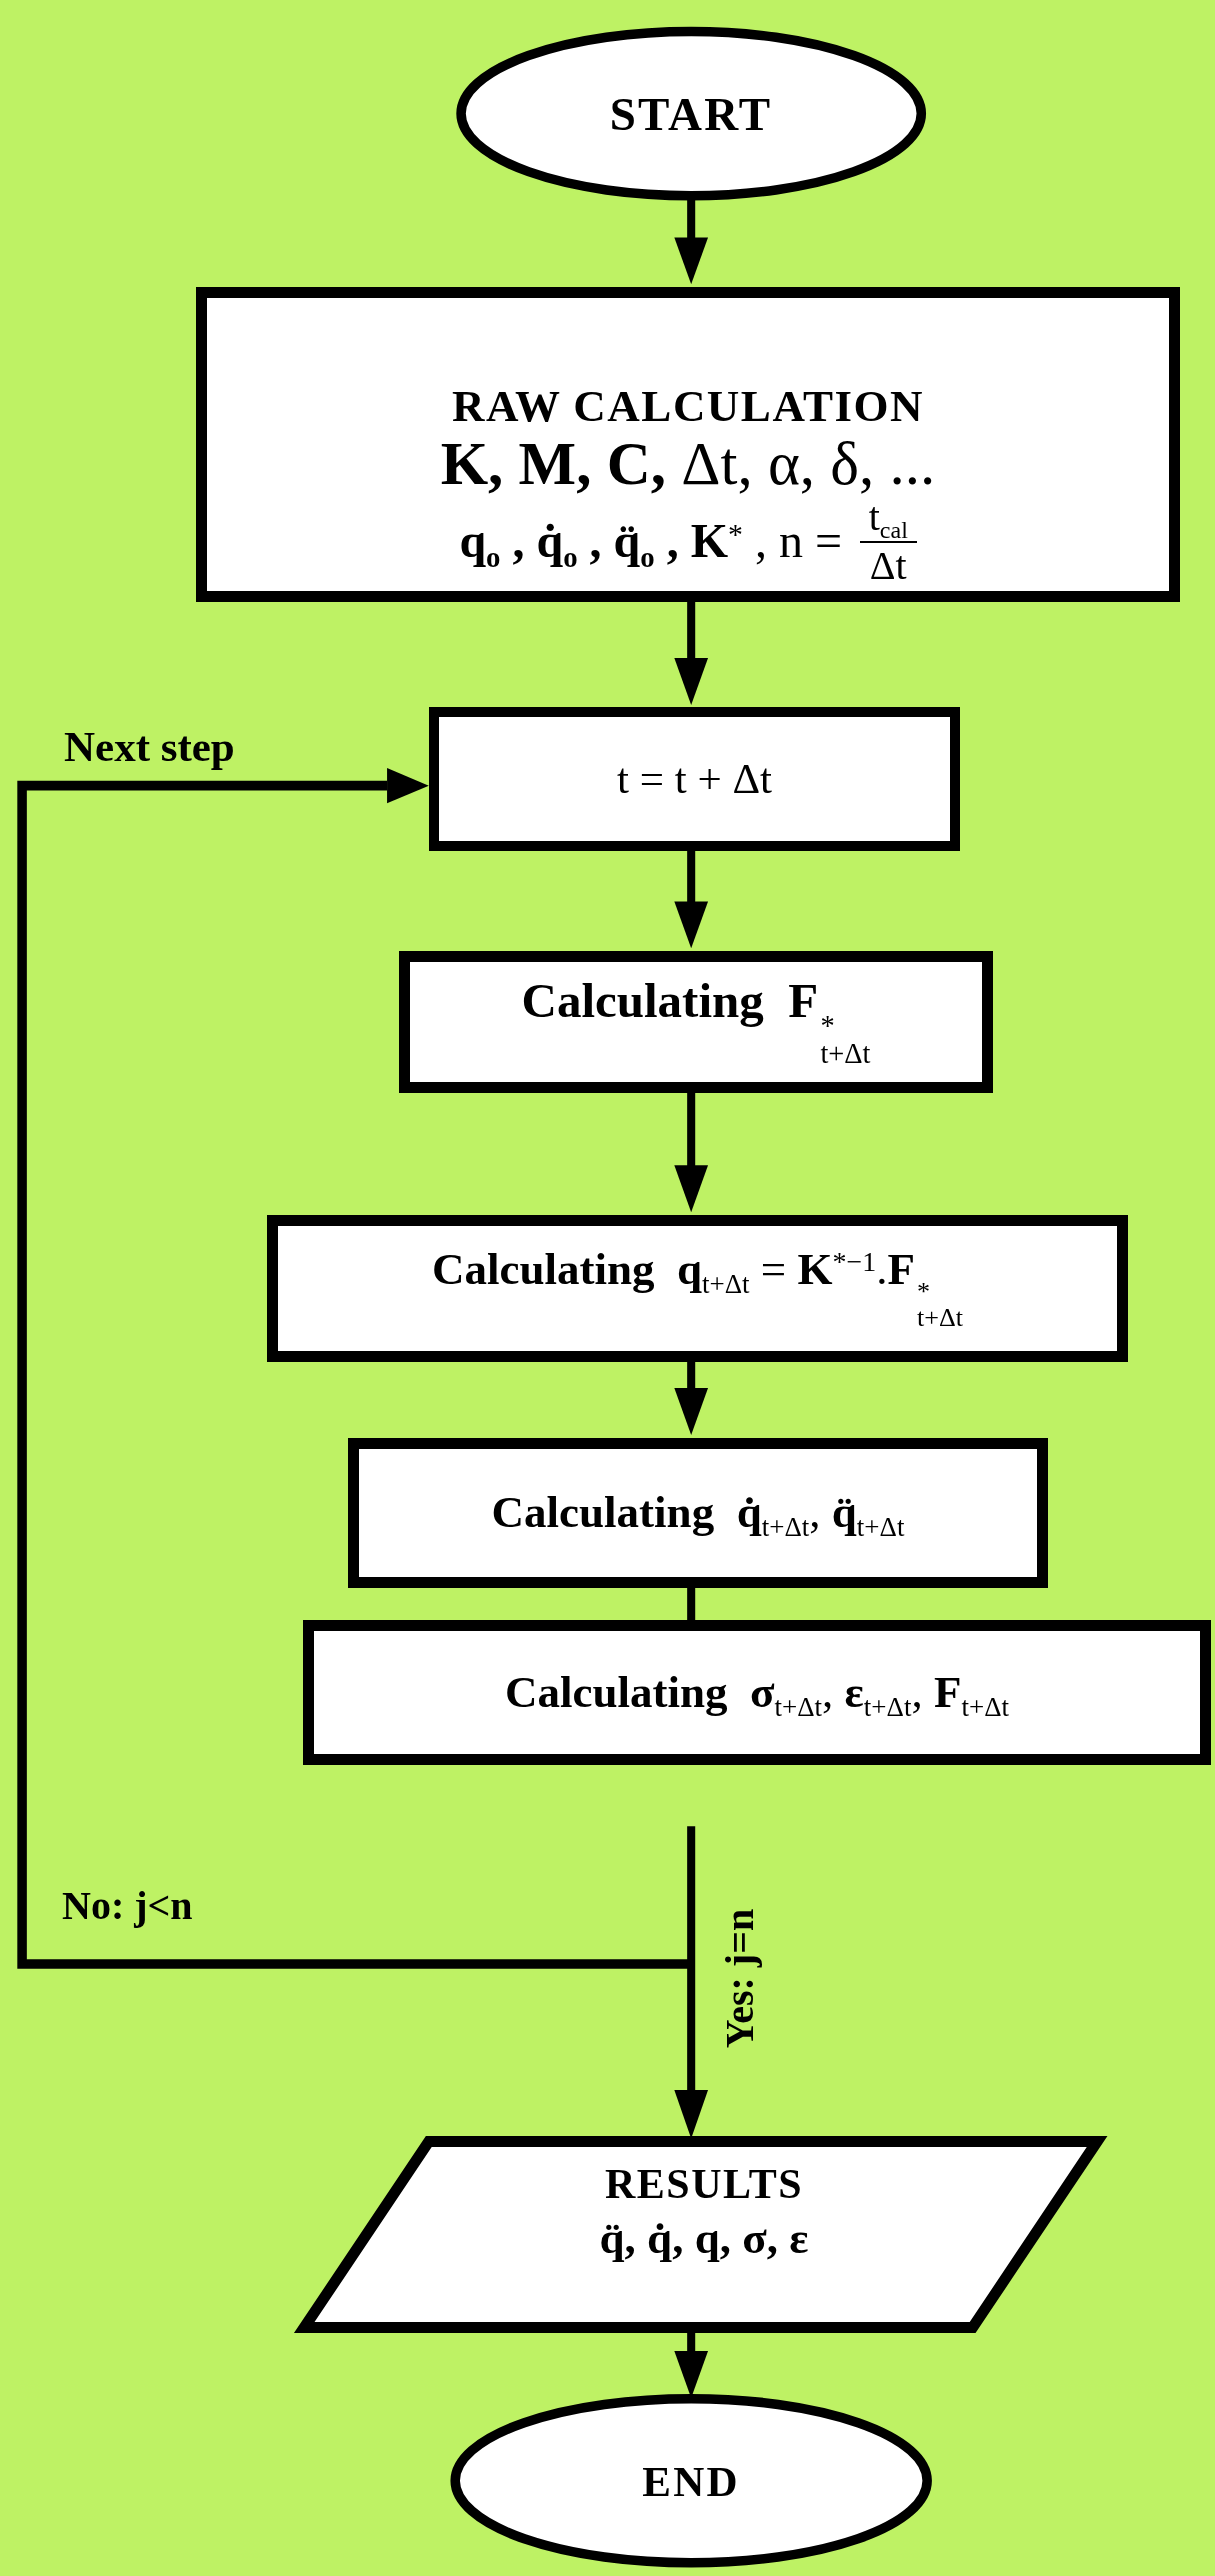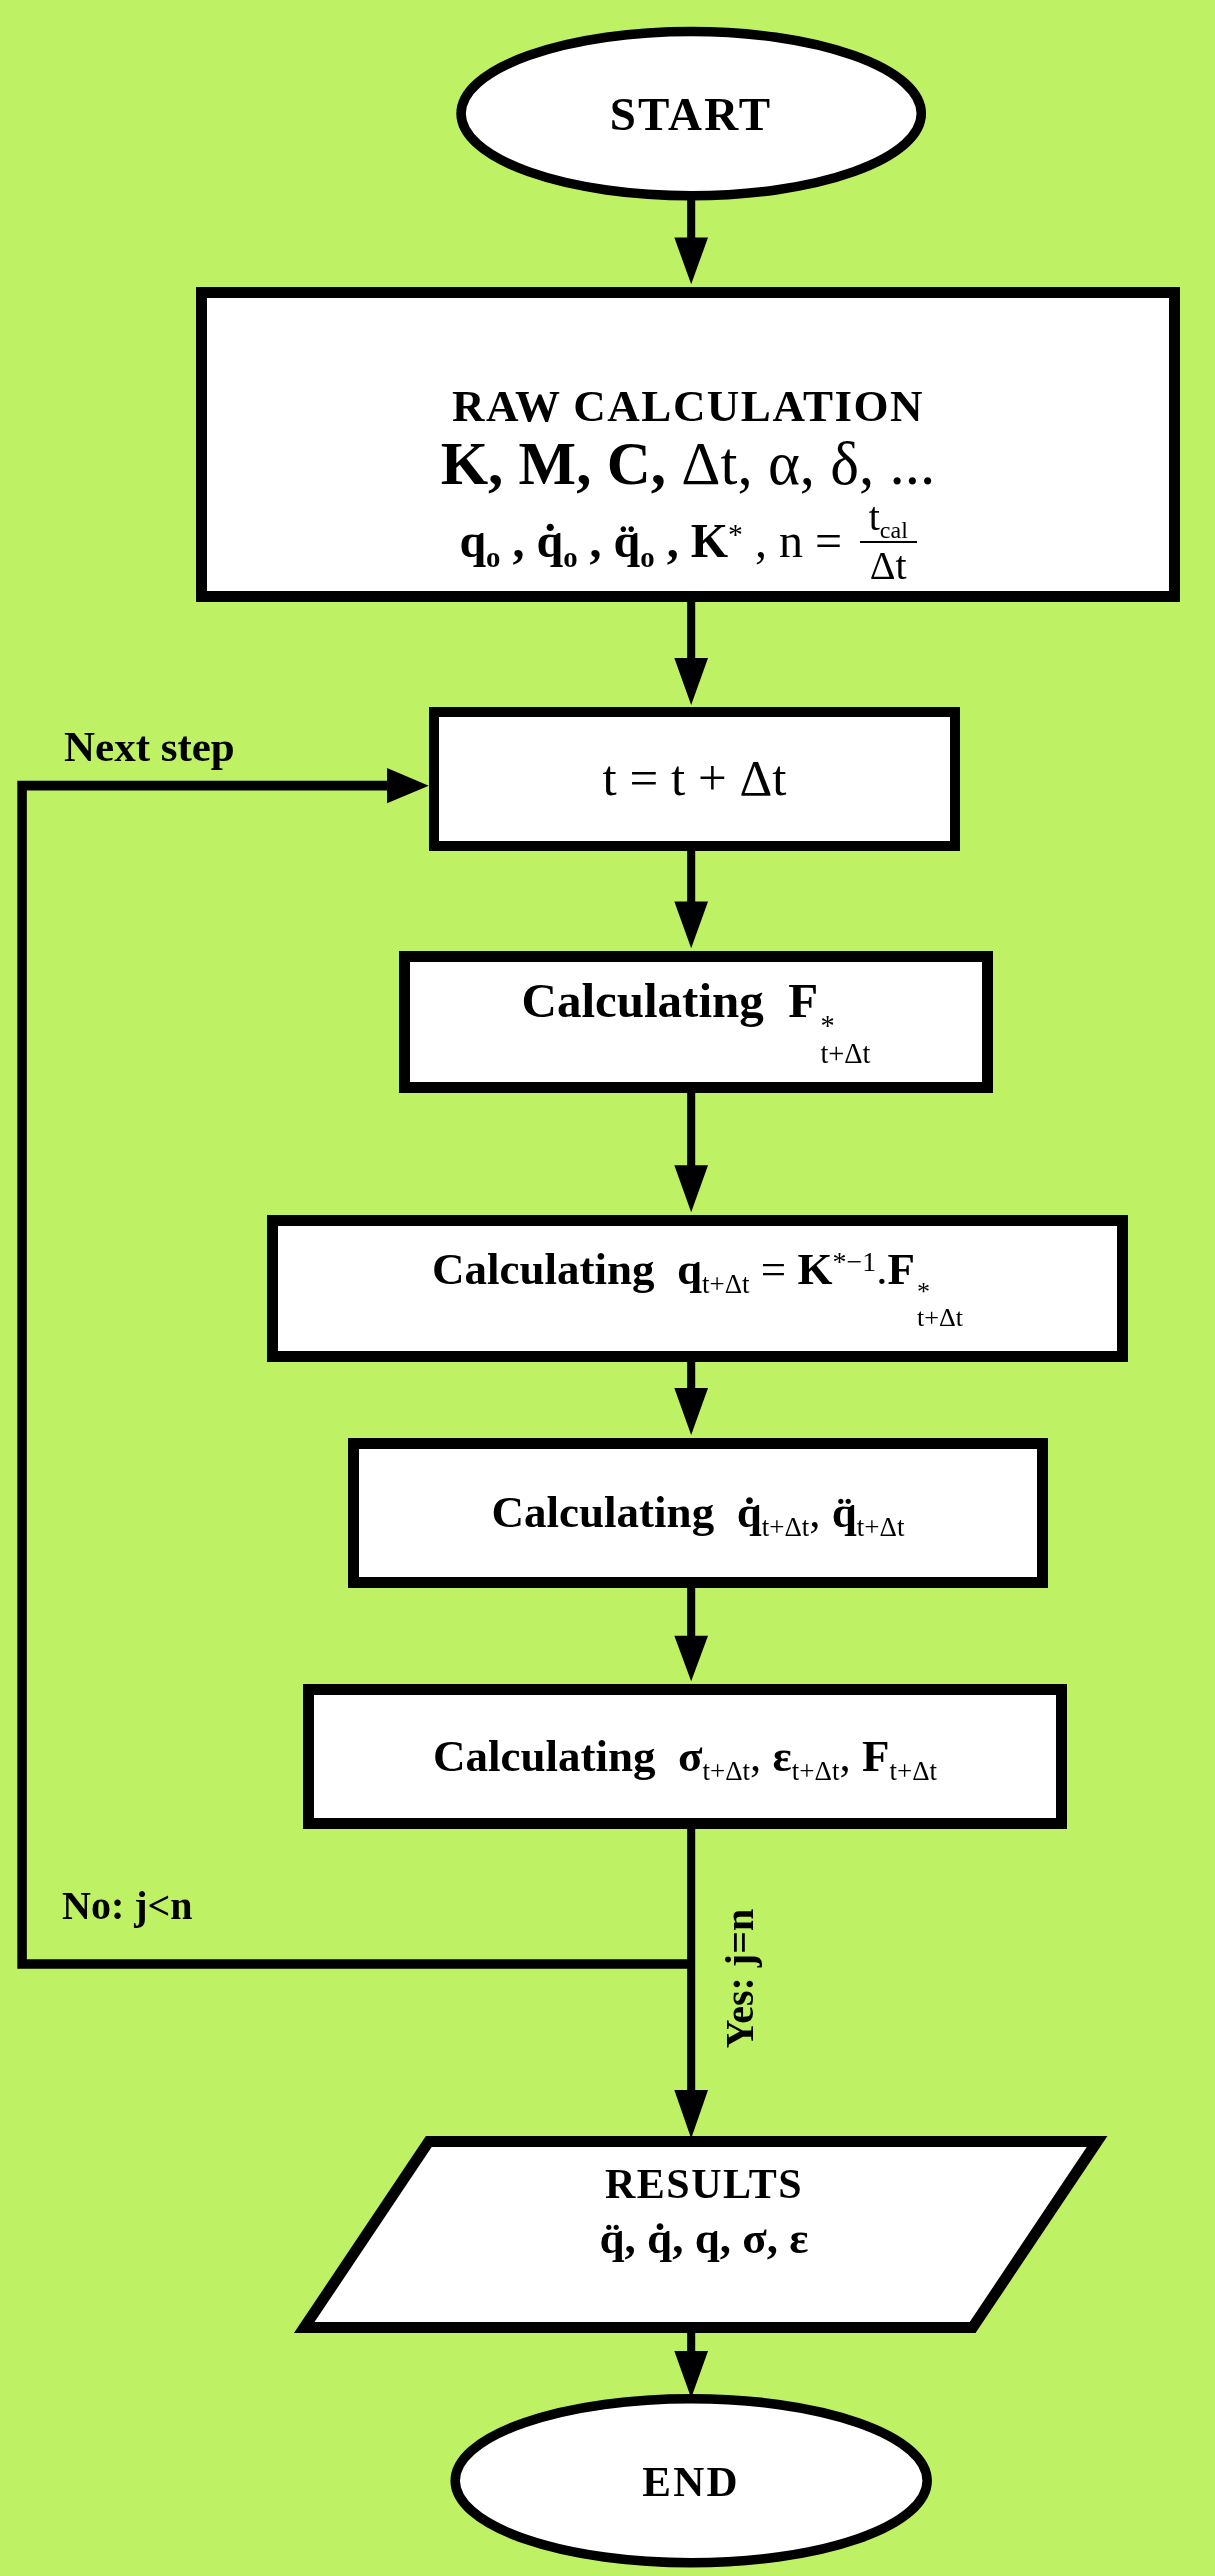--- a/index.html
+++ b/index.html
@@ -37,25 +37,25 @@
     font-size:40px;line-height:1.05;margin-left:5.9px;font-weight:normal;
   }
   .fnum{display:block;border-bottom:2.9px solid #000;padding:0 8.8px 2.2px;}
   .fden{display:block;padding-top:2px;}
   
   #raw-box{left:196px;top:287px;width:984px;height:315px;border-width:11.7px;
            flex-direction:column;justify-content:flex-end;padding:4.4px 7.3px;}
   #raw-title{font-weight:bold;font-size:45px;letter-spacing:1.5px;}
   #raw-line2{font-size:61px;}
   #raw-line3{font-size:48px;display:flex;align-items:center;}
-  #step-box{left:429px;top:707px;width:531px;height:144px;border-width:10.3px;font-size:51px;}
+  #step-box{left:429px;top:707px;width:531px;height:144px;border-width:10.3px;font-size:43px;}
   #calc-f-box{left:399px;top:951px;width:594px;height:142px;font-size:49px;}
   #calc-q-box{left:267px;top:1215px;width:861px;height:147px;font-size:45px;justify-content:center;}
   #calc-qd-box{left:348px;top:1438px;width:700px;height:150px;font-size:45px;font-family:Liberation Serif, serif;}
-  #calc-s-box{left:303px;top:1684px;width:764px;height:145px;font-size:45px;}
+  #calc-s-box{left:303px;top:1620px;width:908px;height:145px;font-size:45px;}
   #start-label{left:508px;top:73px;width:366px;height:81px;font-size:47px;letter-spacing:2.2px;}
   #end-label{left:508px;top:2442px;width:366px;height:78px;font-size:43px;letter-spacing:2.2px;}
   #next-step-label{left:64px;top:722px;font-size:43px;}
   #no-label{left:62px;top:1882px;font-size:40px;}
   #yes-label{
     left:607px;top:1958px;width:264px;height:41px;
     font-size:40px;transform:rotate(-90deg);
   }
   #results-text{
     left:352px;top:2160px;width:704px;z-index:3;position:absolute;

